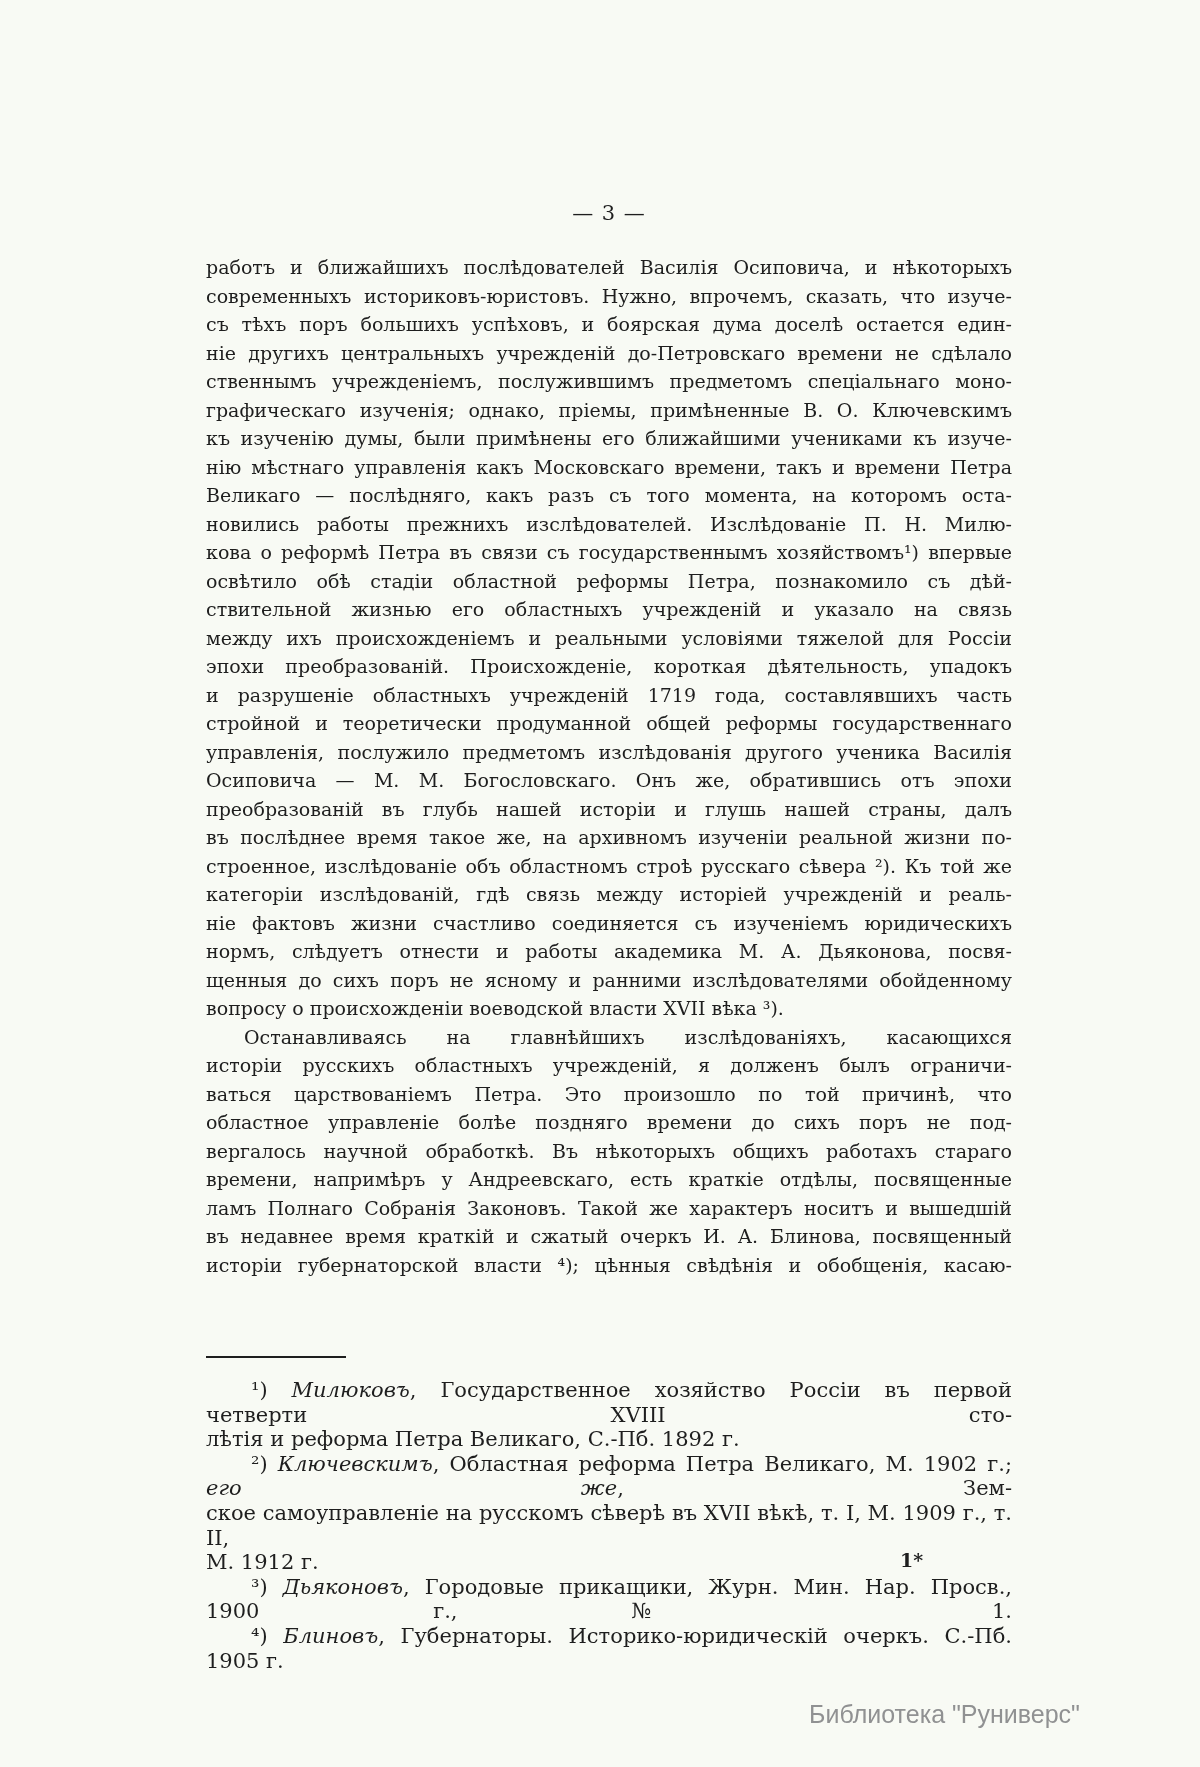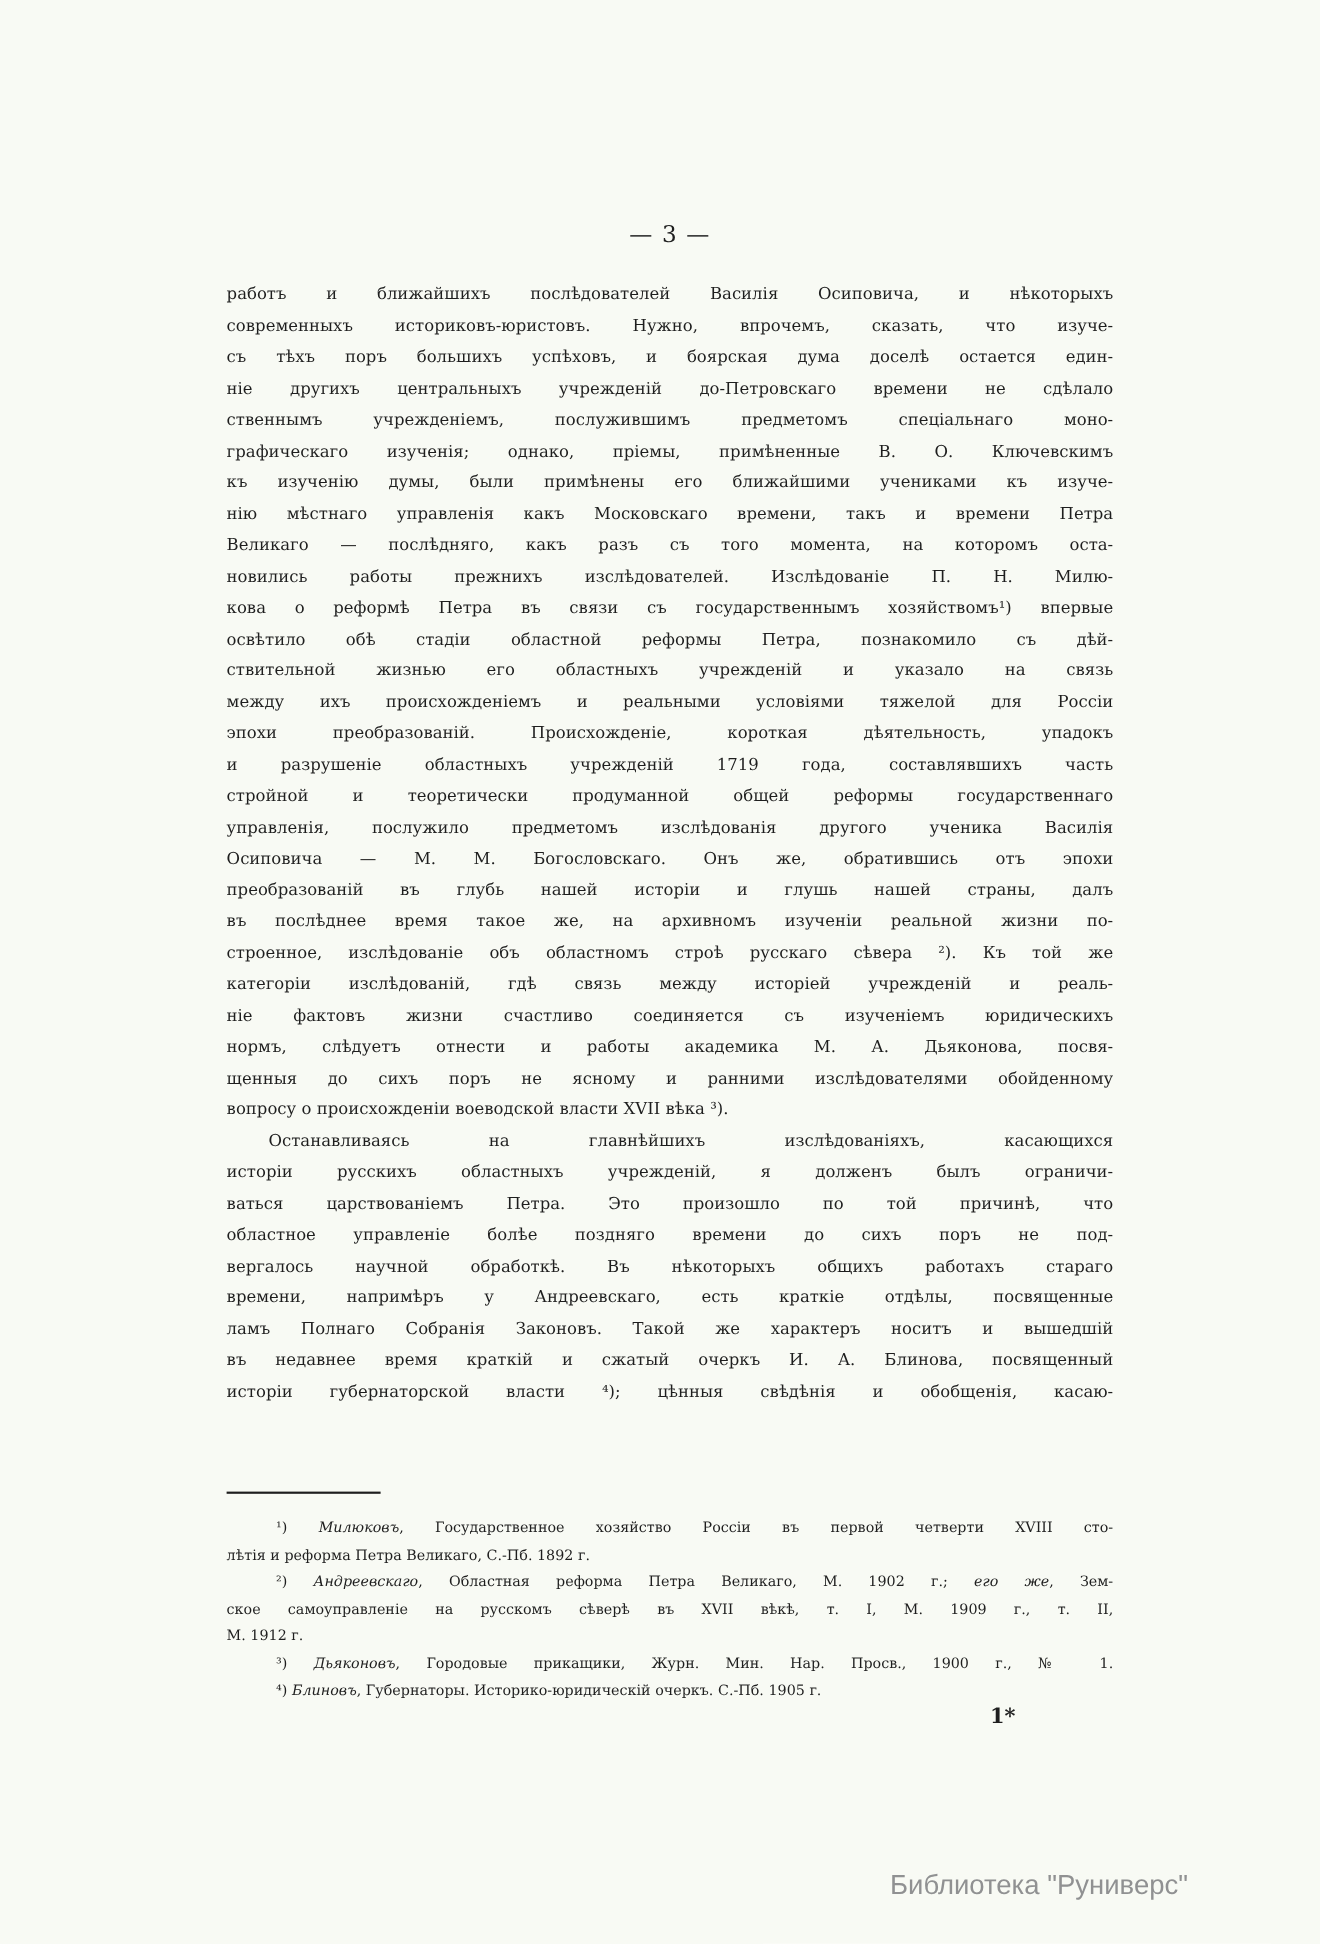--- a/index.html
+++ b/index.html
@@ -19,40 +19,40 @@
   .page-number{
     position:absolute;
     left:206px;top:201px;width:806px;
     text-align:center;
     font-size:21px;
     letter-spacing:1px;
   }
   .text-block{
     position:absolute;
     left:206px;top:253px;width:806px;
-    font-size:15px;
+    font-size:19px;
     line-height:28.5px;
   }
   .line{
     text-align:justify;
     text-align-last:justify;
     white-space:normal;
   }
   .line.endpara{text-align-last:left;}
   .line.indent{text-indent:38px;}
   .fn-rule{
     position:absolute;
     left:206px;top:1356px;
     width:140px;height:2px;
     background:var(--ink);
   }
   .footnotes{
     position:absolute;
     left:206px;top:1378px;width:806px;
-    font-size:13px;
+    font-size:21px;
     line-height:24.6px;
   }
   .fn-line{
     text-align:justify;
     text-align-last:justify;
   }
   .fn-line.endpara{text-align-last:left;}
   .fn-line.fn-indent{text-indent:45px;}
   .italic{font-style:italic;}
   .sig-mark{
@@ -115,21 +115,21 @@
     <div class="line">въ недавнее время краткій и сжатый очеркъ И. А. Блинова, посвященный</div>
     <div class="line">исторіи губернаторской власти ⁴); цѣнныя свѣдѣнія и обобщенія, касаю-</div>
   </div>
 
   <div class="fn-rule"></div>
 
   <div class="footnotes">
     <div class="fn-line fn-indent"><span>¹)</span><span class="italic"> Милюковъ</span><span>, Государственное хозяйство Россіи въ первой четверти XVIII сто-</span></div>
     <div class="fn-line endpara">лѣтія и реформа Петра Великаго, С.-Пб. 1892 г.</div>
 
-    <div class="fn-line fn-indent"><span>²)</span><span class="italic"> Андреевскаго</span><span>, Областная реформа Петра Великаго, М. 1902 г.; </span><span class="italic">его же</span><span>, Зем-</span></div>
+    <div class="fn-line fn-indent"><span>²)</span><span class="italic"> Ключевскимъ</span><span>, Областная реформа Петра Великаго, М. 1902 г.; </span><span class="italic">его же</span><span>, Зем-</span></div>
     <div class="fn-line">ское самоуправленіе на русскомъ сѣверѣ въ XVII вѣкѣ, т. I, М. 1909 г., т. II,</div>
     <div class="fn-line endpara">М. 1912 г.</div>
 
     <div class="fn-line fn-indent"><span>³)</span><span class="italic"> Дьяконовъ</span><span>, Городовые прикащики, Журн. Мин. Нар. Просв., 1900 г., № 1.</span></div>
 
     <div class="fn-line fn-indent endpara"><span>⁴)</span><span class="italic"> Блиновъ</span><span>, Губернаторы. Историко-юридическій очеркъ. С.-Пб. 1905 г.</span></div>
   </div>
 
   <div class="sig-mark">1*</div>
 

